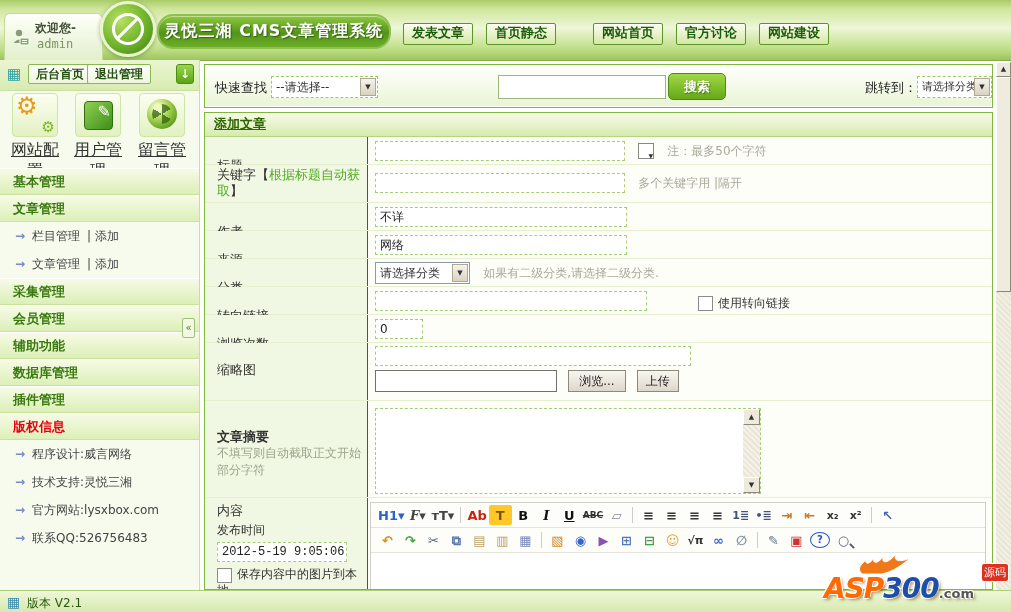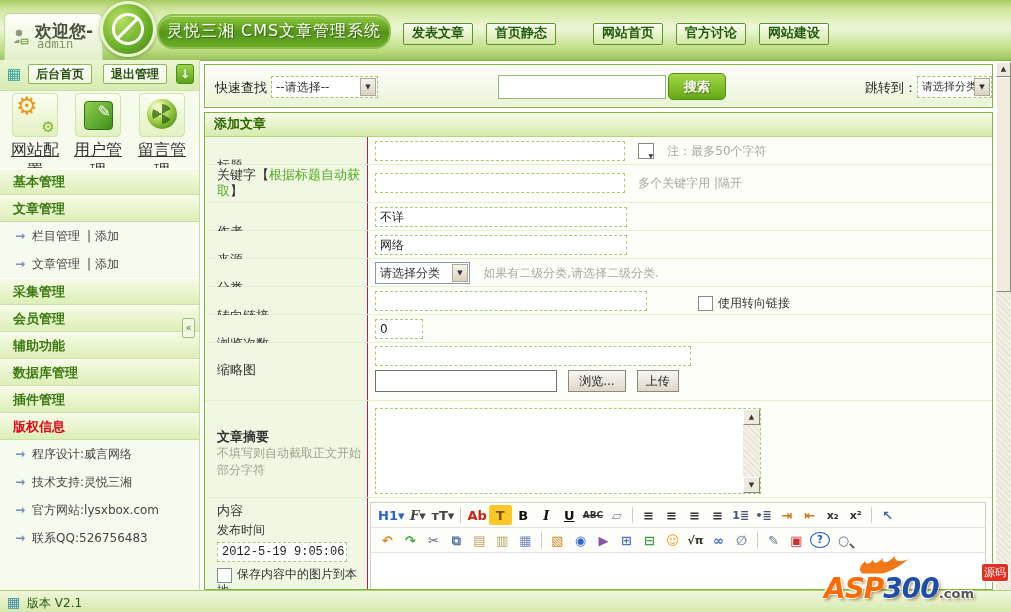--- a/index.html
+++ b/index.html
@@ -6,48 +6,48 @@
   #root{position:relative;width:1011px;height:612px;overflow:hidden;background:#fff;
         font-family:"DejaVu Sans","Liberation Sans",sans-serif;font-size:13px;color:#333;}
   
   #header{position:absolute;left:0;top:0;width:1011px;height:60px;
     background:linear-gradient(180deg,#a9cc66 0px,#cfe69c 9px,#eef7d8 28px,#bddd82 50px,#9cc45e 60px);
     border-bottom:1px solid #86ad4c;}
   #welcome-panel{position:absolute;left:4px;top:13px;width:97px;height:47px;
     background:linear-gradient(#fefffa,#e2efca);border:1px solid #c2dc96;border-bottom:none;
     border-radius:6px 6px 0 0;}
   #welcome-panel .usr{position:absolute;left:6px;top:13px;}
-  #welcome-text{position:absolute;left:30px;top:6px;font-size:17px;font-weight:bold;color:#44503a;}
+  #welcome-text{position:absolute;left:30px;top:6px;font-size:12px;font-weight:bold;color:#44503a;}
   #admin-text{position:absolute;left:32px;top:23px;font-family:"DejaVu Sans Mono","Liberation Mono",monospace;
     font-size:12px;color:#7d9464;}
   #logo{position:absolute;left:100px;top:1px;width:50px;height:50px;border-radius:50%;
     background:radial-gradient(circle at 35% 32%,#b8e063 0%,#6fb32a 55%,#3f7d14 100%);
     border:3px solid #e9f5cc;box-shadow:0 1px 4px rgba(60,90,20,.45);}
   #logo .ring{position:absolute;left:9px;top:9px;width:26px;height:26px;border:3px solid #fff;border-radius:50%;}
   #logo .needle{position:absolute;left:23px;top:9px;width:3px;height:31px;background:#fff;transform:rotate(45deg);border-radius:2px;}
   #title-pill{position:absolute;left:157px;top:14px;width:230px;height:31px;border-radius:16px;
     background:linear-gradient(#8ec93e,#54941a 55%,#6cae27);border:2px solid #8fbf4f;
     box-shadow:inset 0 1px 0 rgba(255,255,255,.45);
-    color:#fff;font-weight:normal;font-size:16px;letter-spacing:1px;text-align:center;line-height:29px;
+    color:#fff;font-weight:bold;font-size:16px;letter-spacing:1px;text-align:center;line-height:29px;
     text-shadow:1px 1px 1px rgba(30,60,0,.6);}
   #header-nav{position:absolute;left:403px;top:23px;display:flex;gap:13px;}
   .hbtn{height:20px;line-height:18px;padding:0 8px;border:1px solid #5c9427;border-radius:2px;
     background:linear-gradient(#fbfdf0,#d3e8a4);color:#1e5c0d;font-weight:bold;font-size:13px;
     box-shadow:inset 0 1px 0 #fff;cursor:pointer;}
   .hbtn:nth-child(3){margin-left:24px;}
   
   #sidebar{position:absolute;left:0;top:60px;width:200px;height:530px;background:#f7fbee;
     border-right:1px solid #c6dfa0;box-sizing:border-box;}
   #sidetop{position:absolute;left:0;top:0;width:199px;height:30px;
     background:linear-gradient(#eaf5d2,#d7ecb2);border-bottom:1px solid #c9e09f;}
   #sidetop .gridicon{position:absolute;left:7px;top:5px;font-size:15px;color:#2f9f9f;}
   .sbtn{position:absolute;top:4px;height:20px;line-height:18px;padding:0 7px;box-sizing:border-box;
     background:linear-gradient(#ffffff,#eef5dd);border:1px solid #8ab94f;border-radius:2px;
     font-size:12px;font-weight:bold;color:#234f10;cursor:pointer;}
-  #btn-home{left:28px;} #btn-logout{left:103px;}
+  #btn-home{left:28px;} #btn-logout{left:87px;}
   #btn-down{position:absolute;left:176px;top:4px;width:18px;height:20px;line-height:19px;text-align:center;
     background:linear-gradient(#9ad54e,#5aa316);border:1px solid #4e8d12;border-radius:3px;
     color:#fff;font-weight:bold;font-size:12px;box-sizing:border-box;cursor:pointer;}
   #shortcuts{position:absolute;left:0;top:33px;width:199px;height:73px;}
   .shortcut{position:absolute;top:0;width:58px;text-align:center;cursor:pointer;}
   #sc1{left:6px;} #sc2{left:69px;} #sc3{left:133px;}
   .tile{width:44px;height:42px;margin:0 auto;background:linear-gradient(#fcfef2,#e2f1c2);
     border:1px solid #cfe5a5;border-radius:4px;position:relative;}
   .sclabel{margin-top:3px;font-size:16px;color:#333;text-decoration:underline;}
   .gear1{position:absolute;left:3px;top:0px;font-size:24px;color:#e89a18;line-height:1;}
@@ -95,21 +95,21 @@
     border:1px solid #9ab87a;background:#fff;}
   #search-button{position:absolute;left:463px;top:8px;width:58px;height:27px;line-height:25px;
     text-align:center;border-radius:5px;background:linear-gradient(#a2d845,#65a816);
     border:1px solid #4e8d12;color:#fff;font-weight:bold;font-size:13px;cursor:pointer;
     text-shadow:1px 1px 1px rgba(30,60,0,.5);box-sizing:border-box;}
   
   #formpanel{position:absolute;left:204px;top:112px;width:789px;height:478px;box-sizing:border-box;
     border:1px solid #7fb73c;background:#fdfef8;overflow:hidden;}
   #form-header{height:23px;line-height:22px;background:linear-gradient(#f7fbe9,#d6ebae);
     border-bottom:1px solid #b2d67e;box-shadow:inset 0 1px 0 #fff;
-    font-weight:bold;font-size:13px;color:#2e6600;padding-left:9px;}
+    font-weight:bold;font-size:13px;color:#2e6600;padding-left:9px;text-decoration:underline;}
   .frow{display:flex;border-bottom:1px solid #e6f0d0;box-sizing:border-box;}
   .flabel{width:163px;flex:0 0 163px;background:#f0f8e3;border-right:1px solid #be185d;
     padding:20px 6px 0 12px;box-sizing:border-box;font-size:13px;color:#333;font-family:Liberation Mono, monospace;}
   .fvalue{flex:1;padding:4px 0 0 7px;position:relative;box-sizing:border-box;}
   .dinput{border:1px dashed #a6cc74;background:#fff;height:20px;line-height:18px;font-size:12px;
     color:#222;padding:0 4px;box-sizing:border-box;display:inline-block;vertical-align:middle;
     overflow:hidden;white-space:nowrap;}
   .hint{color:#aaa89a;font-size:12px;margin-left:9px;vertical-align:middle;}
   .greenlink{color:#55aa22;cursor:pointer;}
   .symbox{display:inline-block;width:14px;height:14px;border:1px solid #888;background:#fff;

